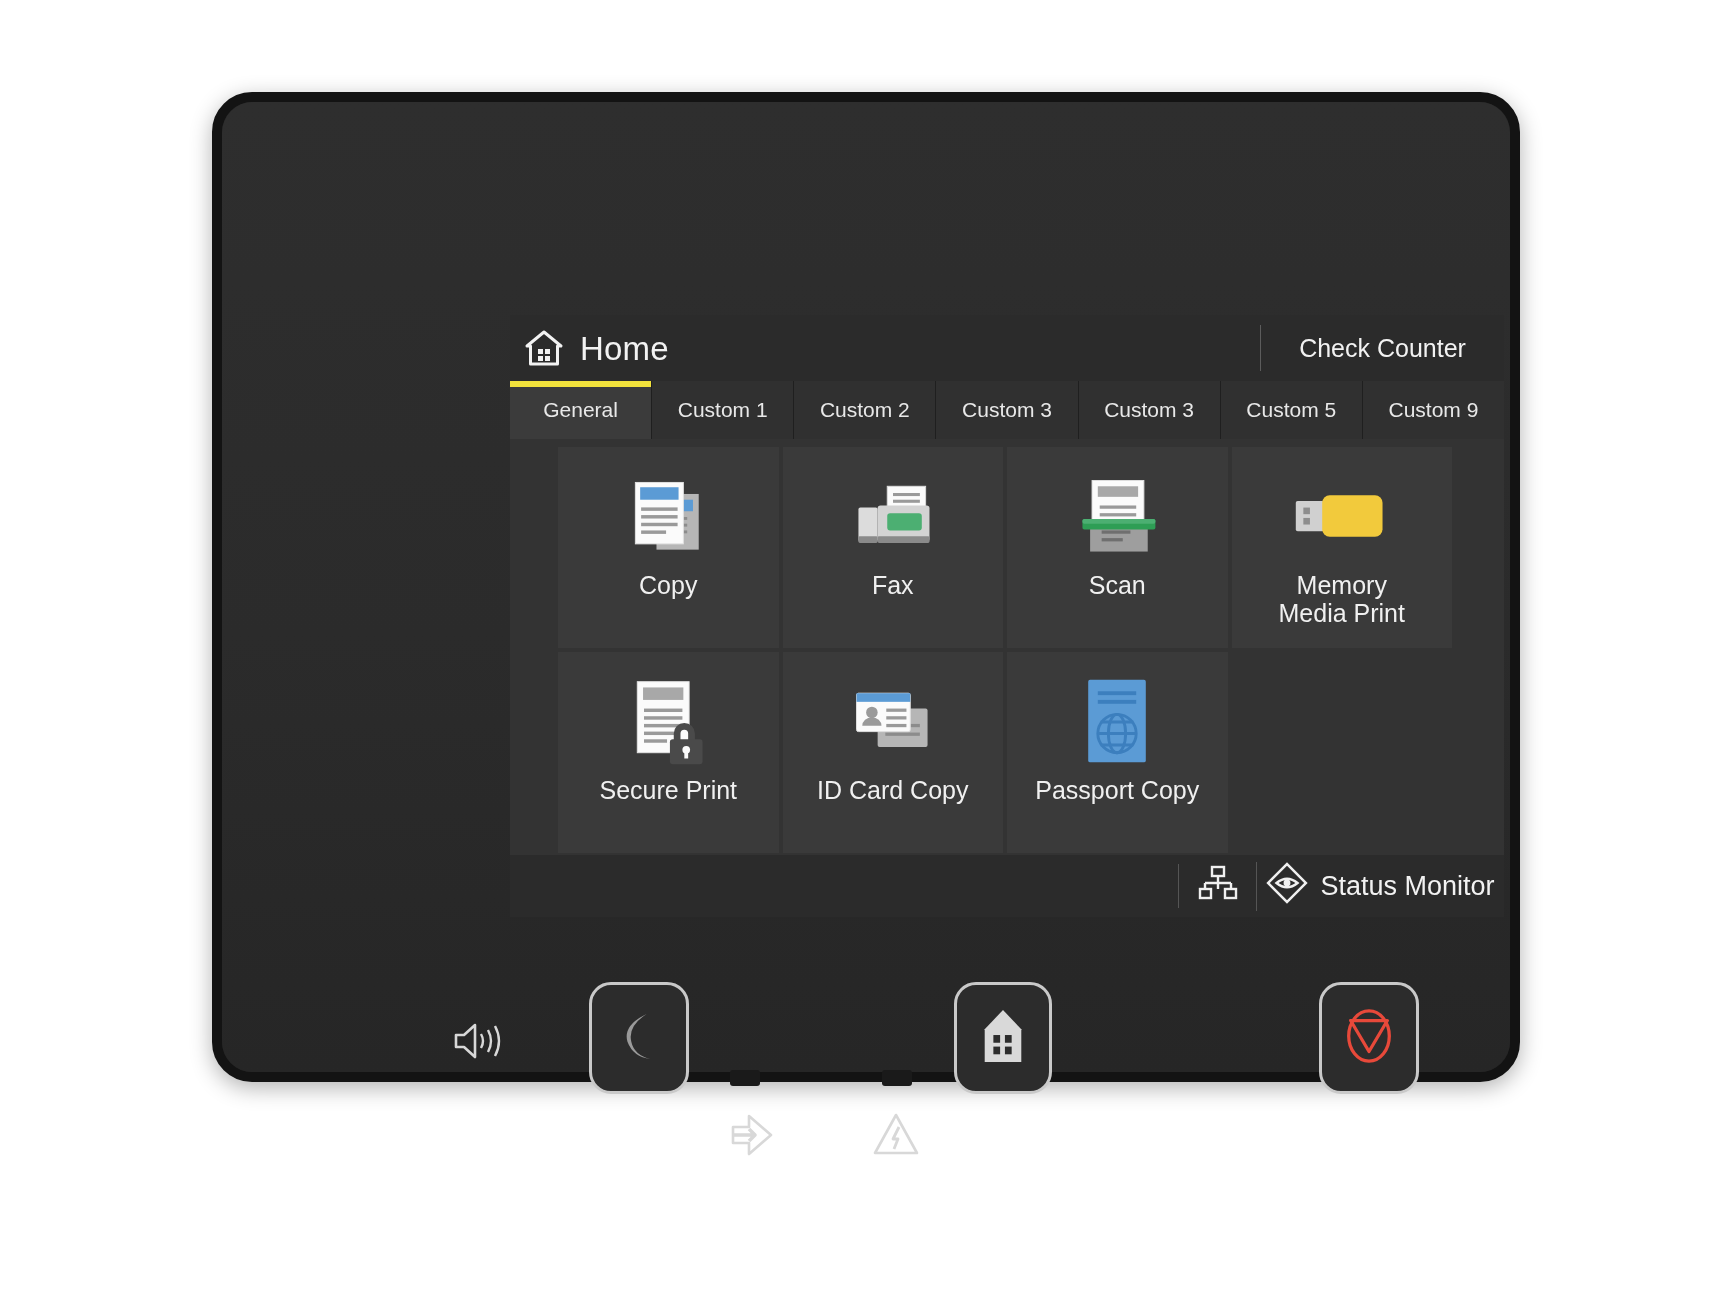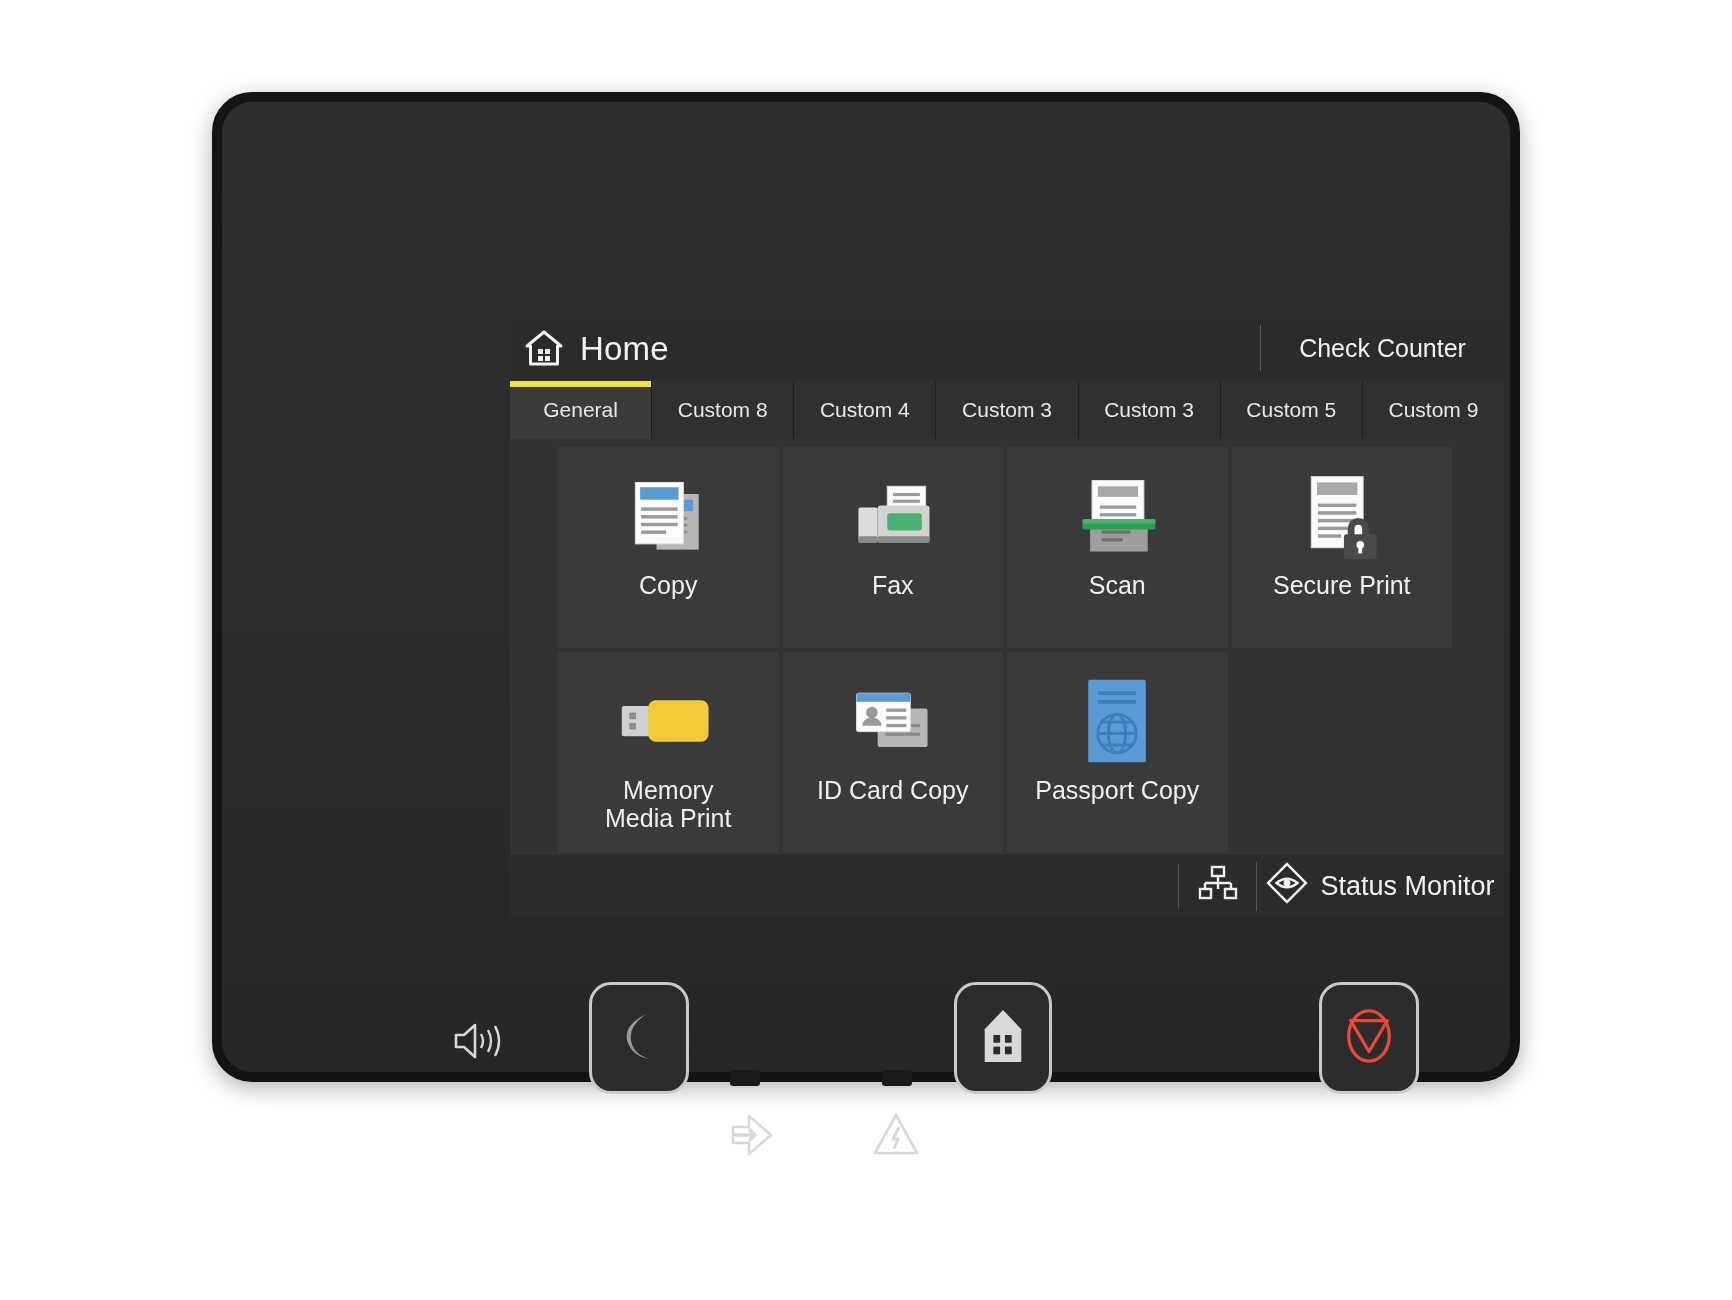--- a/index.html
+++ b/index.html
@@ -164,24 +164,24 @@
         </div>
         <div class="header-divider"></div>
         <div class="check-counter">Check Counter</div>
       </div>
 
       <div class="tabs" id="tab-bar">
           <div class="tab active">
             <span>General</span>
           </div>
           <div class="tab">
-            <span>Custom 8</span>
-          </div>
-          <div class="tab">
-            <span>Custom 4</span>
+            <span>Custom 1</span>
+          </div>
+          <div class="tab">
+            <span>Custom 2</span>
           </div>
           <div class="tab">
             <span>Custom 3</span>
           </div>
           <div class="tab">
             <span>Custom 3</span>
           </div>
           <div class="tab">
             <span>Custom 5</span>
           </div>
@@ -247,49 +247,49 @@
                     <rect x="34" y="72" width="22" height="3.4"></rect>
                   </g>
       <rect x="14" y="52" width="76" height="11" rx="2" fill="#2e9e55"></rect>
       <rect x="14" y="52" width="76" height="5" rx="2" fill="#4caf72"></rect>
     </svg>
               </div>
               <div class="tile-label">Scan</div>
             </div>
             <div class="tile">
               <div class="tile-icon">
+    <svg viewBox="0 0 110 70" width="104" height="66">
+      <rect x="6" y="18" width="30" height="32" rx="2" fill="#d0d0d0"></rect>
+      <rect x="14" y="25" width="7" height="7" fill="#8d8d8d"></rect>
+      <rect x="14" y="36" width="7" height="7" fill="#8d8d8d"></rect>
+      <rect x="34" y="12" width="64" height="44" rx="8" fill="#f2ca3c"></rect>
+    </svg>
+              </div>
+              <div class="tile-label">Memory
+Media Print</div>
+            </div>
+            <div class="tile">
+              <div class="tile-icon">
     <svg viewBox="0 0 100 100" width="96" height="96">
       <rect x="18" y="8" width="54" height="74" fill="#fbfbfb" stroke="#e2e2e2" stroke-width="1"></rect>
       <rect x="24" y="14" width="42" height="13" fill="#a8a8a8"></rect>
       <g fill="#9a9a9a">
         <rect x="25" y="36" width="40" height="3.6"></rect>
                     <rect x="25" y="44" width="40" height="3.6"></rect>
         <rect x="25" y="52" width="40" height="3.6"></rect>
                     <rect x="25" y="60" width="32" height="3.6"></rect>
         <rect x="25" y="68" width="24" height="3.6"></rect>
       </g>
       <path d="M56 62 a11 11 0 0 1 22 0 v8 h-7 v-8 a4 4 0 0 0 -8 0 v8 h-7 z" fill="#4a4a4a"></path>
       <rect x="52" y="68" width="34" height="26" rx="3" fill="#4a4a4a"></rect>
       <circle cx="69" cy="79" r="4" fill="#fbfbfb"></circle>
       <rect x="67" y="79" width="4" height="9" fill="#fbfbfb"></rect>
     </svg>
               </div>
               <div class="tile-label">Secure Print</div>
-            </div>
-            <div class="tile">
-              <div class="tile-icon">
-    <svg viewBox="0 0 110 70" width="104" height="66">
-      <rect x="6" y="18" width="30" height="32" rx="2" fill="#d0d0d0"></rect>
-      <rect x="14" y="25" width="7" height="7" fill="#8d8d8d"></rect>
-      <rect x="14" y="36" width="7" height="7" fill="#8d8d8d"></rect>
-      <rect x="34" y="12" width="64" height="44" rx="8" fill="#f2ca3c"></rect>
-    </svg>
-              </div>
-              <div class="tile-label">Memory
-Media Print</div>
             </div>
             <div class="tile">
               <div class="tile-icon">
     <svg viewBox="0 0 100 80" width="96" height="78">
       <rect x="34" y="26" width="52" height="40" rx="2" fill="#b6b6b6"></rect>
       <g fill="#8c8c8c">
                     <rect x="42" y="42" width="36" height="3.4"></rect>
                     <rect x="42" y="51" width="36" height="3.4"></rect>
                   </g>
       <rect x="12" y="10" width="56" height="40" rx="2" fill="#fbfbfb" stroke="#e2e2e2" stroke-width="1"></rect>

